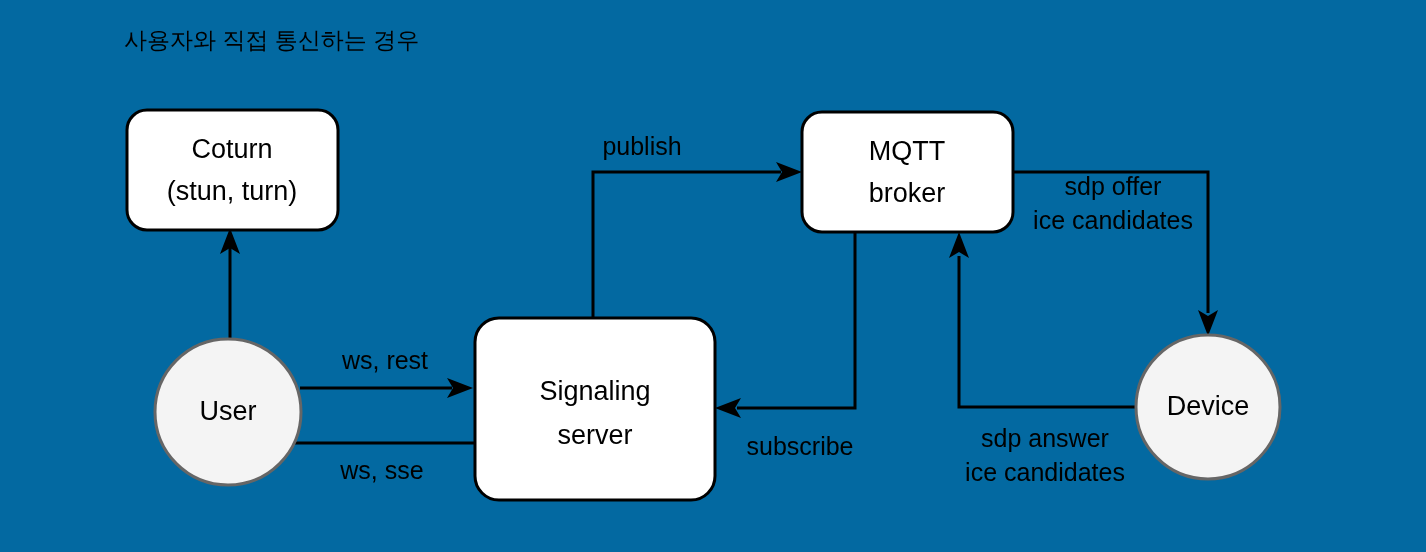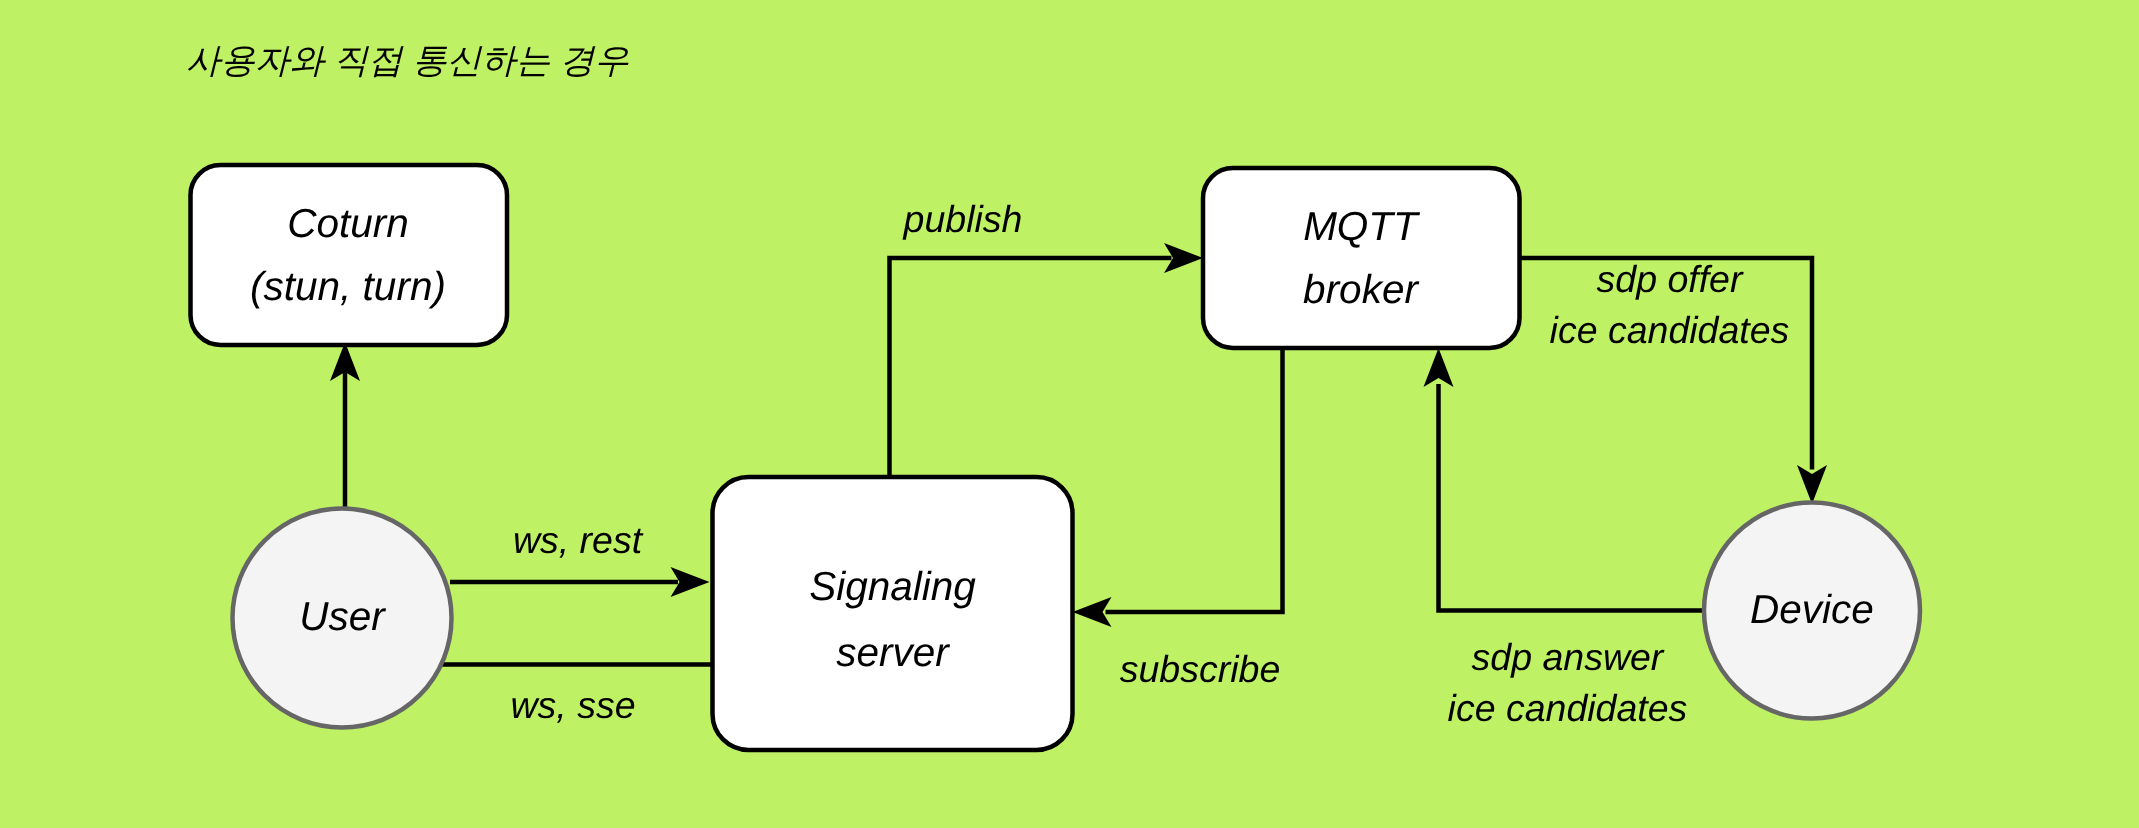--- a/index.html
+++ b/index.html
@@ -7,23 +7,22 @@
     padding: 0;
     background: #ffffff;
   }
   body {
     font-family: "Liberation Sans", "DejaVu Sans", sans-serif;
   }
   #diagram-root {
     position: relative;
     width: 1426px;
     height: 552px;
-    background: #bef264;
+    background: #0369a1;
     overflow: hidden;
-    font-style: italic;
   }
   svg.canvas {
     position: absolute;
     top: 0;
     left: 0;
     width: 1426px;
     height: 552px;
     display: block;
   }
   .node-shape {

